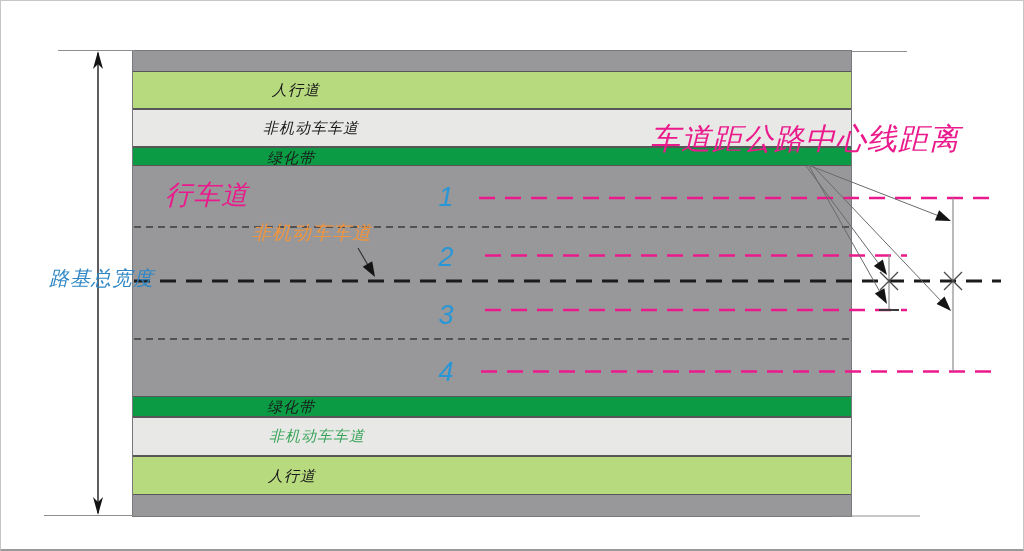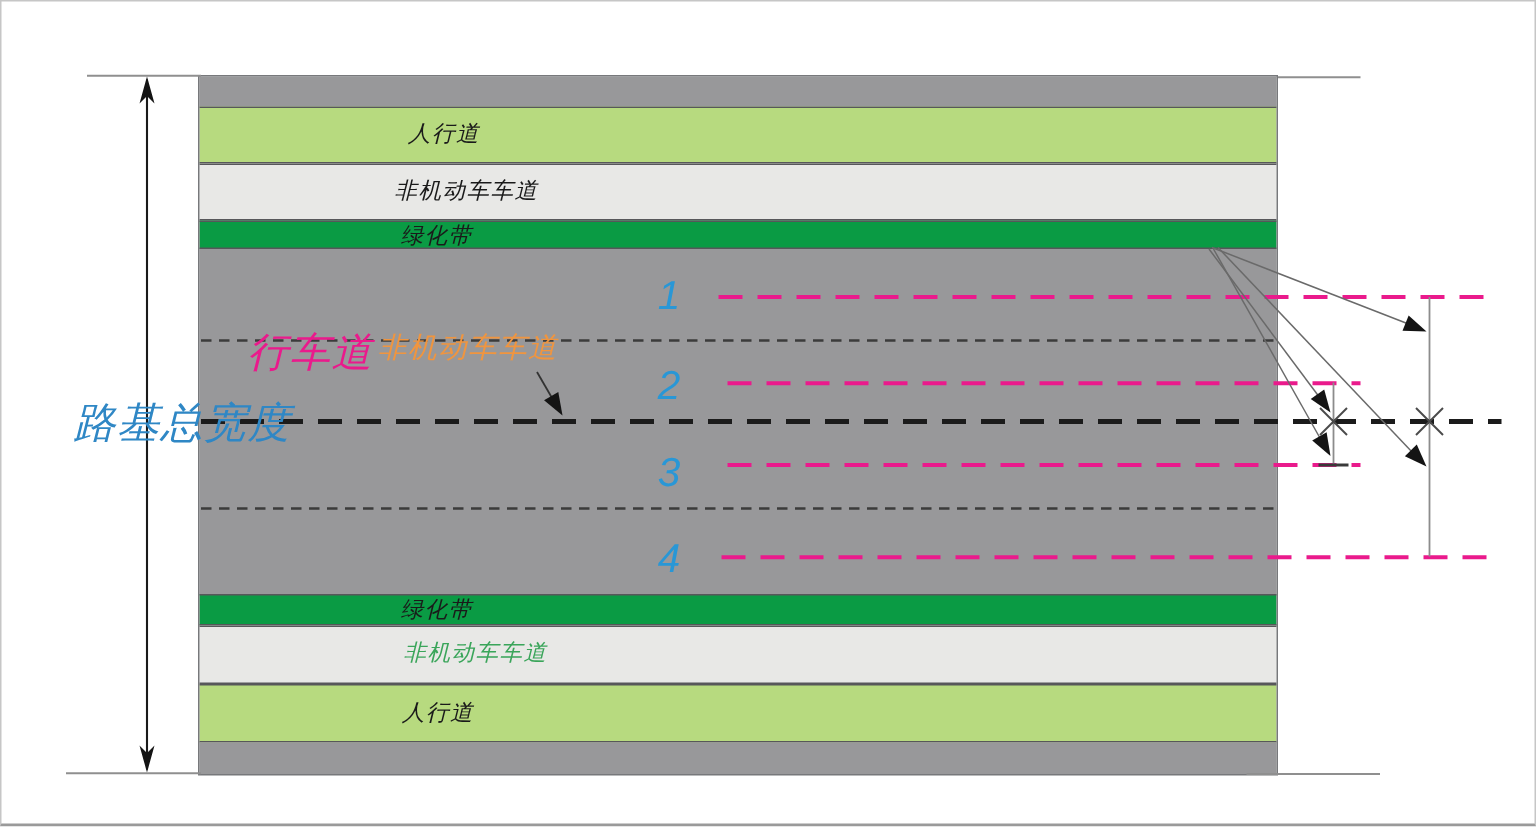--- a/index.html
+++ b/index.html
@@ -31,22 +31,22 @@
   .carriageway{background:var(--road-gray);}
   .road-frame{
     position:absolute;left:131px;top:49px;width:720px;height:467px;
     box-sizing:border-box;border:1px solid #77787b;background:transparent;z-index:2;
   }
   .overlay{position:absolute;left:0;top:0;width:1024px;height:551px;z-index:3;}
   .lbl{position:absolute;z-index:4;line-height:1;white-space:nowrap;}
   .band-lbl{width:200px;text-align:center;font-size:15px;color:var(--ink);letter-spacing:1px;}
   .band-lbl.green-text{color:var(--green-text);}
   .lane-num{width:26px;text-align:center;font-size:27px;color:var(--blue-lane);}
-  .lbl-roadbed{left:48px;top:267px;font-size:28px;letter-spacing:1px;color:var(--blue-label);}
-  .lbl-carriageway{left:164px;top:181px;font-size:27px;letter-spacing:1px;color:var(--magenta);margin-top:40px;}
+  .lbl-roadbed{left:48px;top:267px;font-size:20px;letter-spacing:1px;color:var(--blue-label);}
+  .lbl-carriageway{left:164px;top:181px;font-size:27px;letter-spacing:1px;color:var(--magenta);}
   .lbl-lane-distance{left:649px;top:123px;font-size:30px;letter-spacing:1px;color:var(--magenta);}
   .lbl-centerline{left:251px;top:222px;font-size:19px;letter-spacing:1px;color:var(--orange);}
   
   .thin-divider{stroke:#3b3b3b;stroke-width:1.7;stroke-dasharray:7 5;}
   .center-dash{stroke:#1b1b1b;stroke-width:3.2;stroke-dasharray:16 10;}
   .magenta-dash{stroke:var(--magenta);stroke-width:2.6;stroke-dasharray:16 10;}
   .ref-line{stroke:#8f8f8f;stroke-width:1.2;}
   .dim-line{stroke:#8c8c8c;stroke-width:1.2;}
   .dim-arrow-line{stroke:#1a1a1a;stroke-width:1.4;}
   .fan-line{stroke:#6a6a6a;stroke-width:1;}
@@ -120,15 +120,16 @@
   <div class="lbl band-lbl green-text" style="left:216px;top:427px;">非机动车车道</div>
   <div class="lbl band-lbl" style="left:191px;top:467px;">人行道</div>
 
   <div class="lbl lane-num" style="left:432px;top:183px;">1</div>
   <div class="lbl lane-num" style="left:432px;top:243px;">2</div>
   <div class="lbl lane-num" style="left:432px;top:301px;">3</div>
   <div class="lbl lane-num" style="left:432px;top:358px;">4</div>
 
   <div class="lbl lbl-roadbed">路基总宽度</div>
   <div class="lbl lbl-carriageway">行车道</div>
+  <div class="lbl lbl-lane-distance">车道距公路中心线距离</div>
   <div class="lbl lbl-centerline">非机动车车道</div>
 
 </div>
 
 </body></html>

